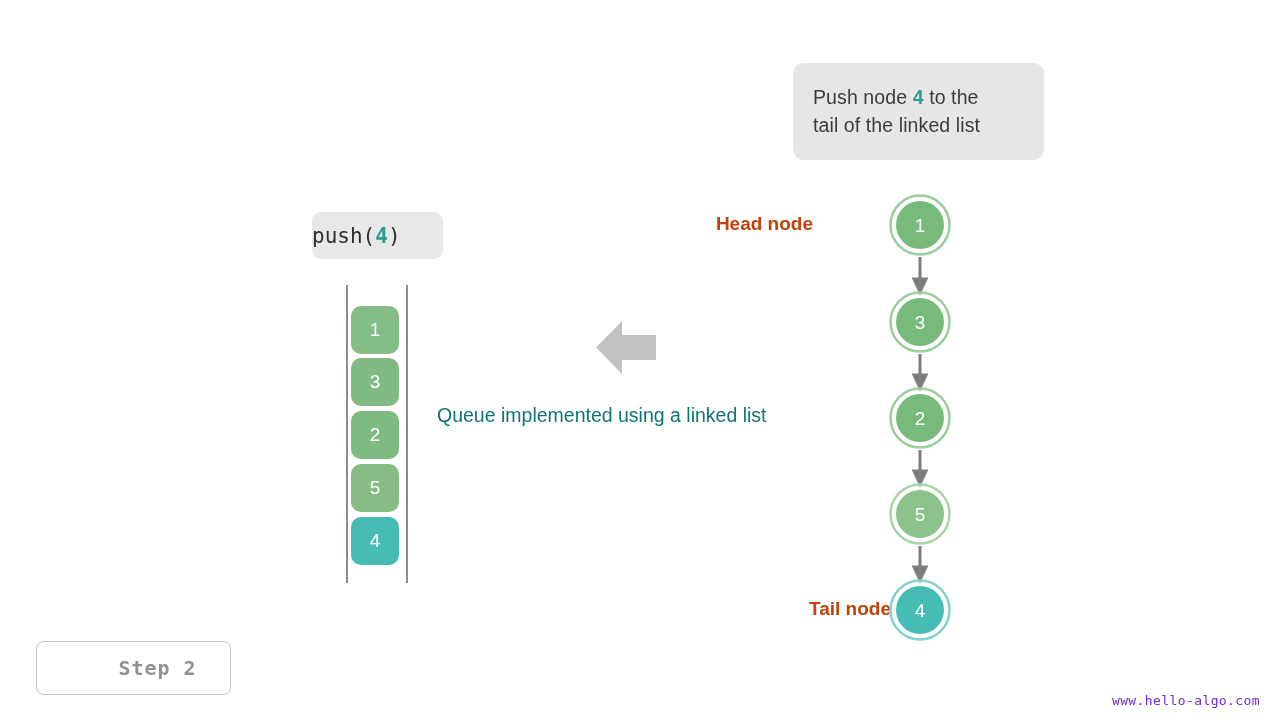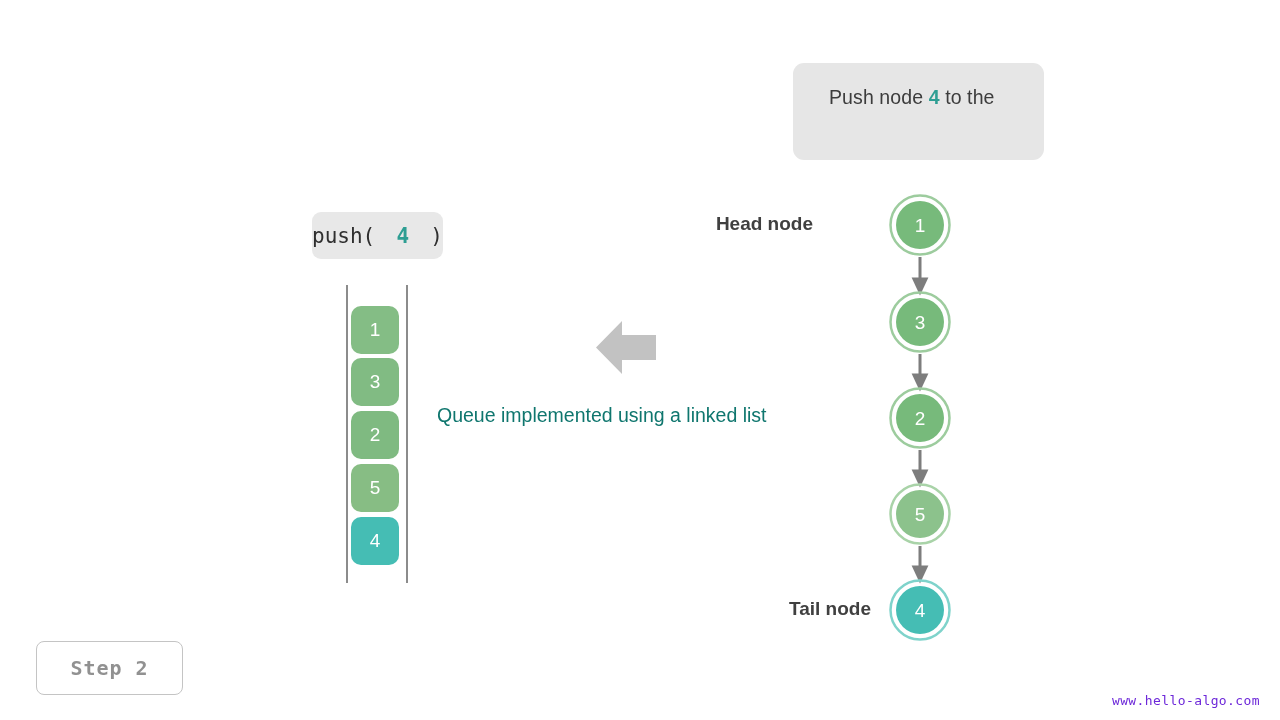--- a/index.html
+++ b/index.html
@@ -21,21 +21,21 @@
 
   
   #caption-box {
     left: 793px;
     top: 63px;
     width: 251px;
     height: 97px;
     background: #e6e6e6;
     border-radius: 11px;
     box-sizing: border-box;
-    padding: 20px 22px 0 36px;
+    padding: 20px 22px 0 20px;
   }
   #caption-box .cap-text {
     font-size: 19.5px;
     line-height: 28px;
     color: #3c3c3c;
     letter-spacing: 0.1px;
   }
   #caption-box .cap-accent {
     color: #2e9e93;
     font-weight: bold;
@@ -44,21 +44,21 @@
   
   #push-label {
     left: 312px;
     top: 212px;
     width: 131px;
     height: 47px;
     background: #e8e8e8;
     border-radius: 9px;
     display: flex;
     align-items: center;
-    justify-content: space-between;
+    justify-content: flex-start;
     font-family: "DejaVu Sans Mono", "Liberation Mono", monospace;
     font-size: 21px;
     color: #2f2f2f;
   }
   #push-label .code-accent { color: #2e9e93; font-weight: bold; }
 
   
   #queue-rail-left  { left: 346px; top: 285px; width: 2px; height: 298px; background: #8c8c8c; }
   #queue-rail-right { left: 406px; top: 285px; width: 2px; height: 298px; background: #8c8c8c; }
 
@@ -86,62 +86,64 @@
     color: #0f766e;
     white-space: nowrap;
   }
 
   
   #linked-list { left: 880px; top: 185px; width: 90px; height: 460px; }
 
   .ll-label {
     font-size: 19px;
     font-weight: bold;
-    color: #404040;
+    color: #c2410c;
     white-space: nowrap;
     text-align: right;
   }
   #head-label { left: 693px; top: 213px; width: 120px; }
-  #tail-label { left: 711px; top: 598px; width: 160px; text-align: right; }
+  #tail-label { left: 731px; top: 598px; width: 160px; text-align: right; }
 
   
   #step-badge {
     left: 36px;
     top: 641px;
     width: 145px;
     height: 52px;
     border: 1px solid #c4c4c4;
     border-radius: 8px;
     display: flex;
     align-items: center;
     justify-content: center;
     font-family: "DejaVu Sans Mono", "Liberation Mono", monospace;
     font-size: 20px;
     font-weight: bold;
     color: #919191;
     letter-spacing: 1px;
+    padding-left: 48px;
   }
 
   
   #watermark {
     right: 20px;
     bottom: 12px;
     font-family: "DejaVu Sans Mono", "Liberation Mono", monospace;
     font-size: 13px;
     color: #6d28d9;
     letter-spacing: 0.4px;
   }
 </style>
 </head>
 <body>
 
 <div class="abs" id="caption-box">
   <div class="cap-text">
     <span>Push node </span><span class="cap-accent">4</span><span> to the</span>
   </div>
+  <div class="cap-text">tail of the linked list</div>
 </div>
 
 <div class="abs" id="push-label">
   <span>push(</span>
     <span class="code-accent">4</span>
     <span>)</span>
 </div>
 
 <div class="abs" id="queue-rail-left"></div>
 <div class="abs" id="queue-rail-right"></div>

